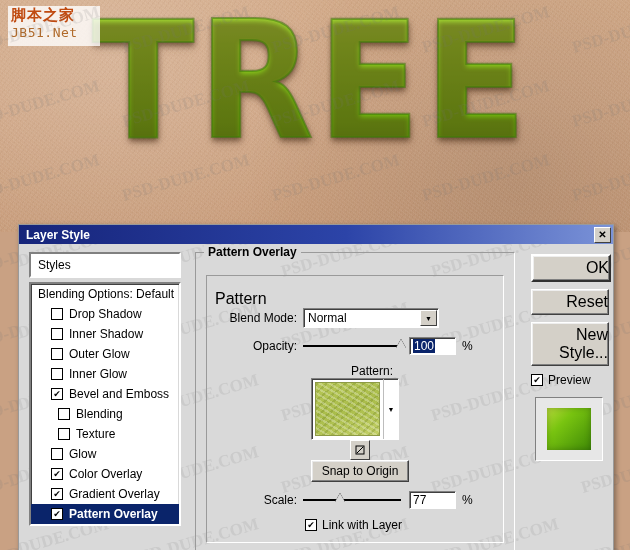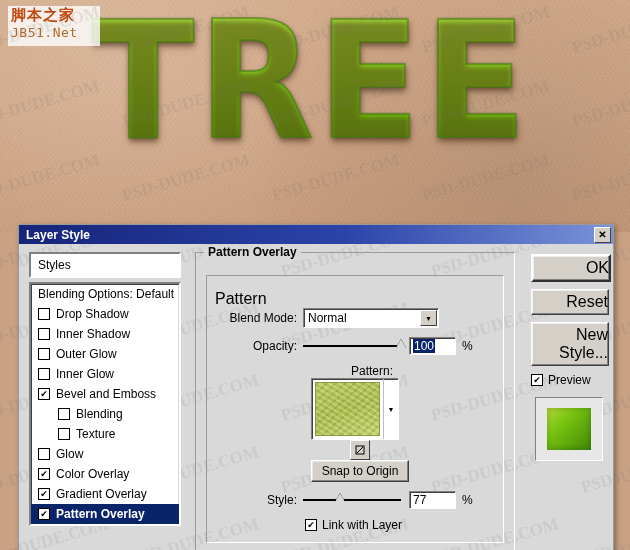--- a/index.html
+++ b/index.html
@@ -113,21 +113,21 @@
     background:#fca5a5;border:2px solid;
     border-color:#808080 #fff #fff #808080;
     box-shadow:inset 1px 1px 0 #404040, inset -1px -1px 0 #d9d9d9;
   }
   .s-head{
     padding:4px 7px;font-size:12px;color:#000;background:#fff;
   }
   .s-list{margin-top:4px;background:#fff;}
   .s-row{
     display:flex;align-items:center;gap:6px;
-    padding:3px 7px;font-size:12px;color:#000;cursor:pointer;
+    padding:3px 20px;font-size:12px;color:#000;cursor:pointer;
     white-space:nowrap;
   }
   .s-row.plain{padding-left:7px;}
   .s-row.indent{padding-left:27px;}
   .s-row.sel{background:#0a246a;color:#fff;font-weight:bold;}
   .cb{
     width:10px;height:10px;background:#fff;flex:none;
     border:1px solid #000;
     display:flex;align-items:center;justify-content:center;
     font-size:9px;line-height:1;color:#000;
@@ -440,21 +440,21 @@
               <div class="iconbtn" style="margin-left:9px;">
                 <svg width="10" height="10" viewBox="0 0 10 10" aria-hidden="true">
                   <rect x="1" y="1" width="8" height="8" fill="none" stroke="#000" stroke-width="1"></rect>
                   <path d="M2 8 L8 2" stroke="#000" stroke-width="1"></path>
                 </svg>
               </div>
               <div class="btn" style="margin-left:10px;">Snap to Origin</div>
             </div>
 
             <div class="row">
-              <div class="lbl" style="width:82px;margin-right:6px;">Style:</div>
+              <div class="lbl" style="width:82px;margin-right:6px;">Scale:</div>
               <div class="slider" style="width:98px;">
                 <div class="track"></div>
                 <div class="thumb" id="scThumb" style="left: calc(38% - 5px);">
                     <span></span>
                   </div>
               </div>
               <div class="numbox" style="margin-left:8px;">
                 <span>77</span>
               </div>
               <span class="pct">%</span>

